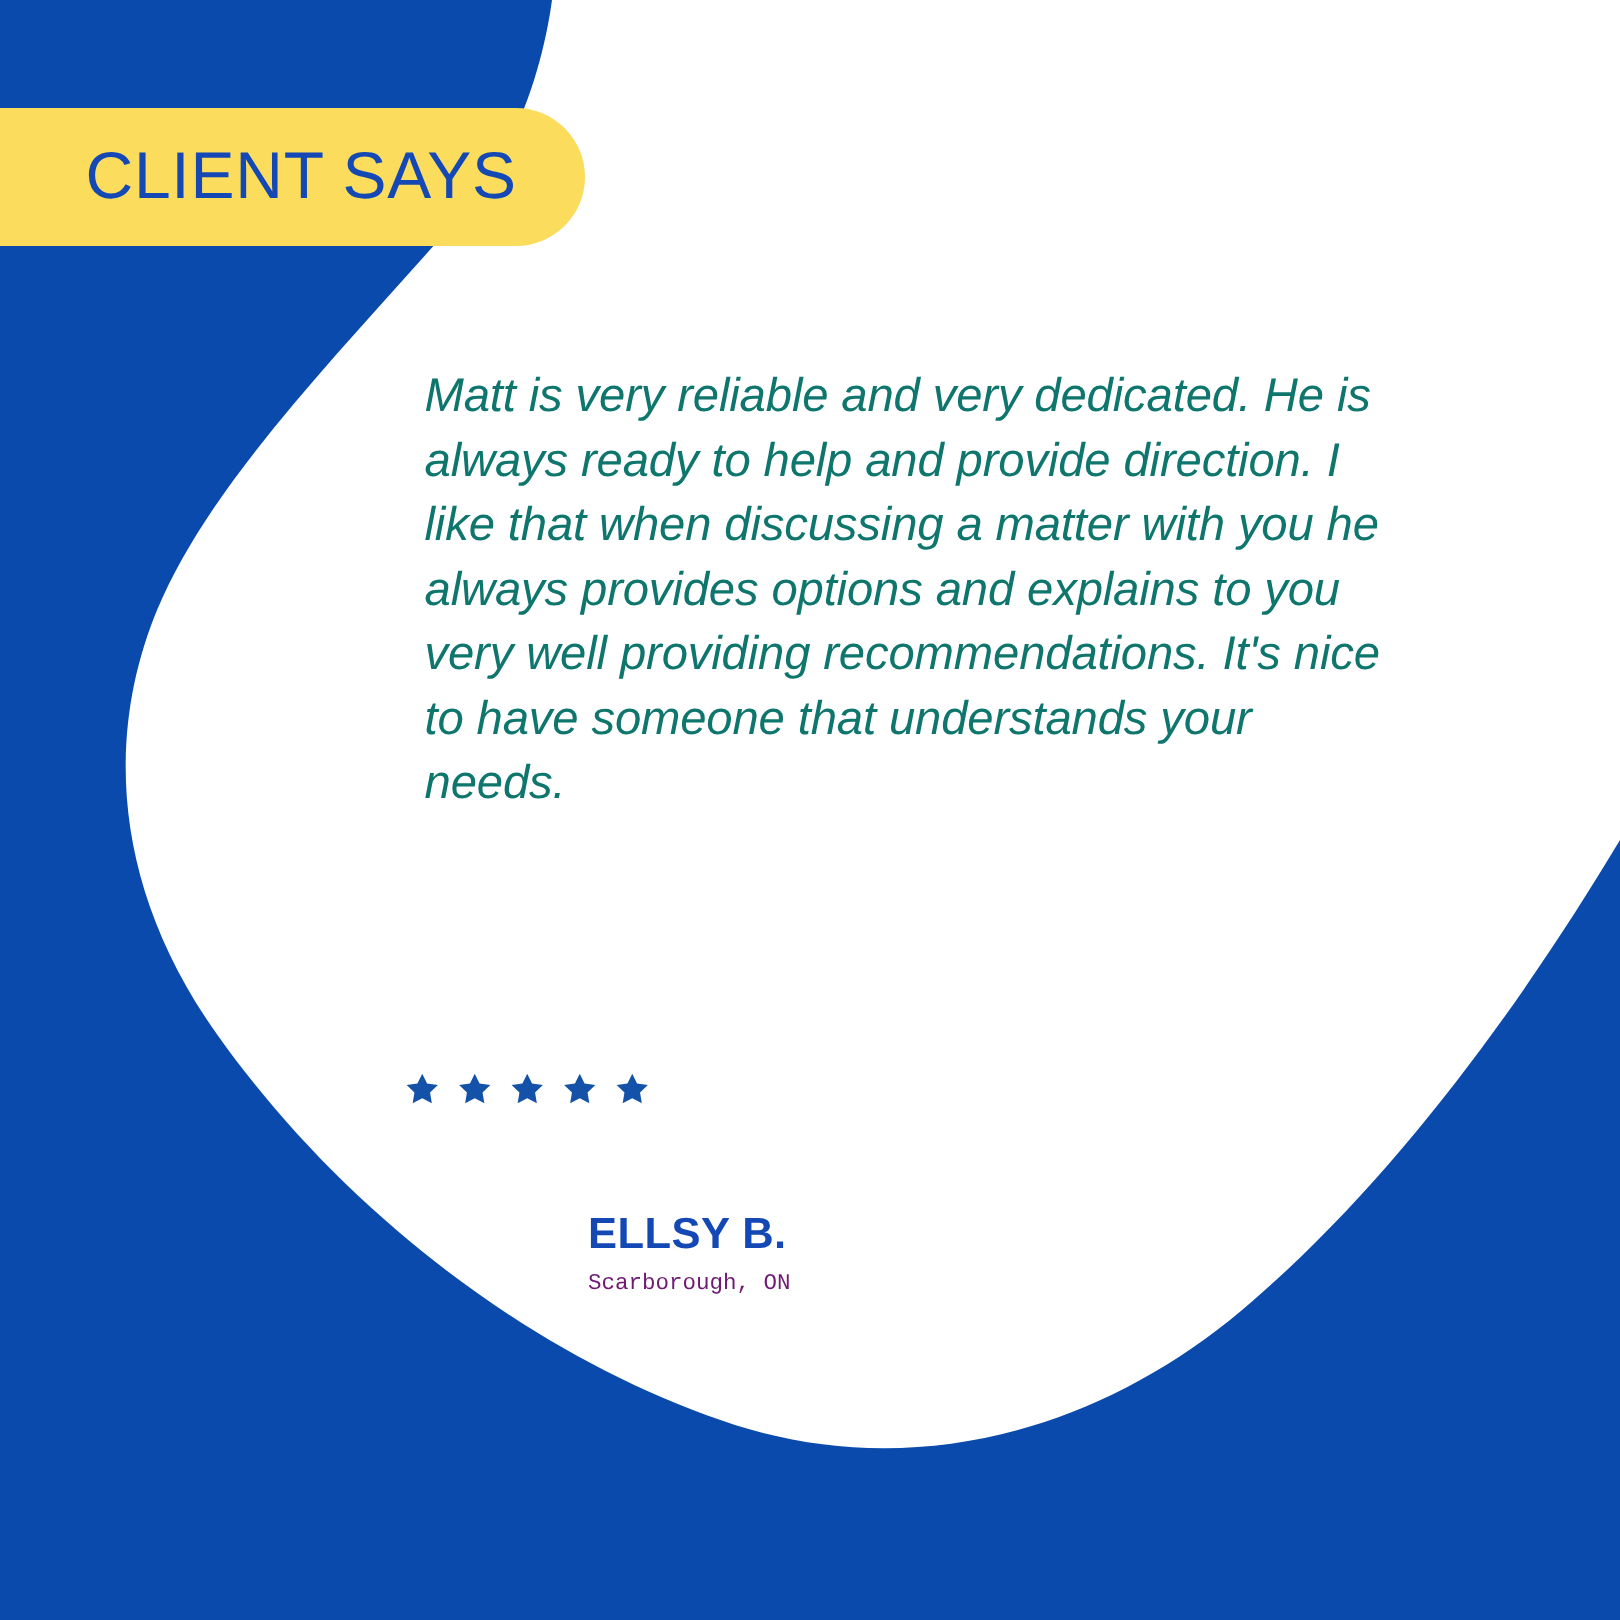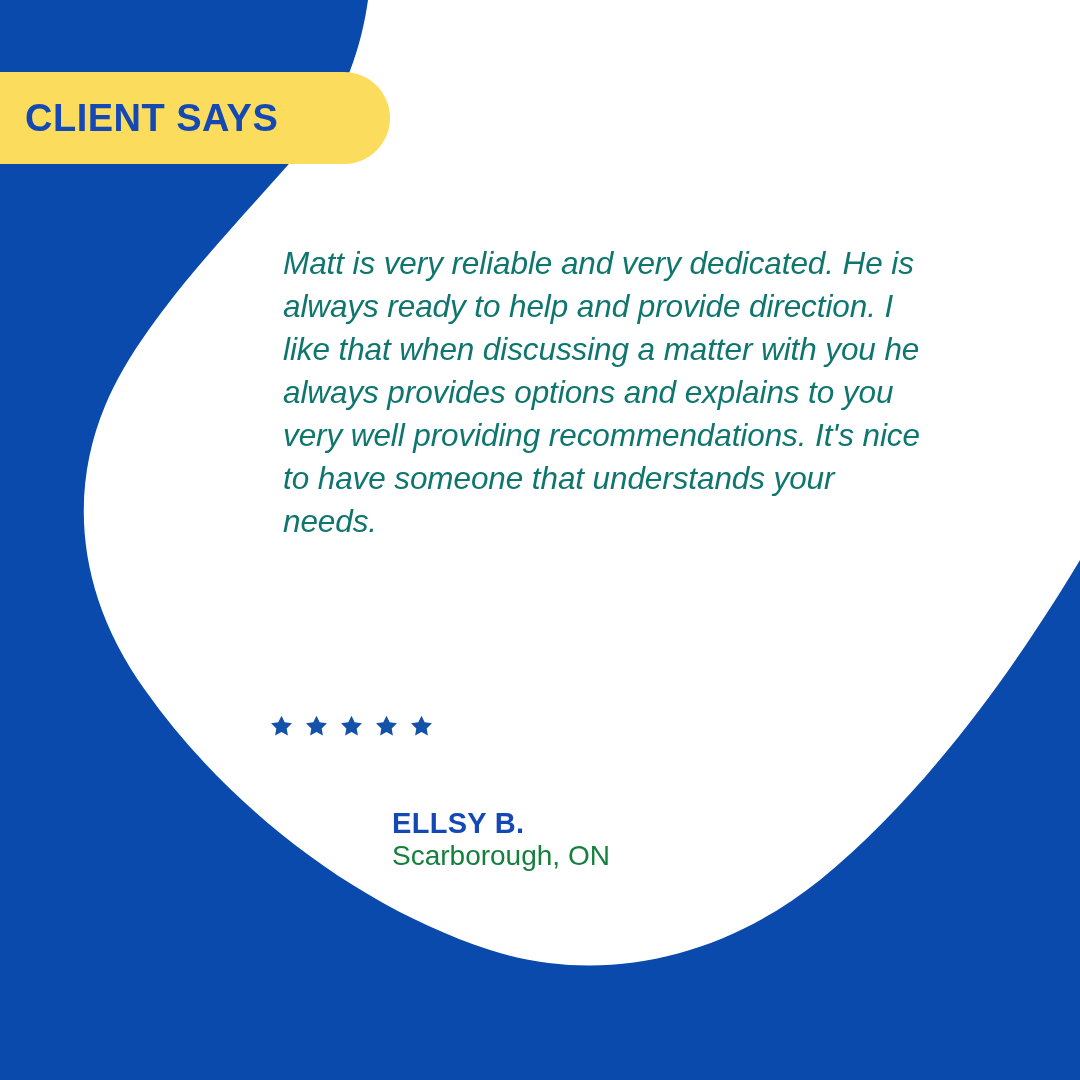--- a/index.html
+++ b/index.html
@@ -32,24 +32,24 @@
     top: 72px;
     width: 390px;
     height: 92px;
     background: #FBDC5C;
     border-top-right-radius: 46px;
     border-bottom-right-radius: 46px;
     display: flex;
     align-items: center;
   }
   #badge-label {
-    margin-left: 25px;
+    margin-left: 57px;
     color: #1449B5;
-    font-size: 38px;
-    font-weight: bold;
+    font-size: 44px;
+    font-weight: normal;
     letter-spacing: 0.5px;
     line-height: 1;
     white-space: nowrap;
   }
 
   
   #quote {
     position: absolute;
     left: 283px;
     top: 242px;
@@ -82,25 +82,26 @@
     text-align: left;
   }
   #author-name {
     color: #1449B5;
     font-size: 29px;
     font-weight: bold;
     letter-spacing: 0.3px;
     line-height: 36px;
   }
   #author-location {
-    color: #15803d;
-    font-size: 28px;
+    color: #701a75;
+    font-size: 15px;
     font-weight: 400;
     line-height: 28px;
     margin-top: 1px;
+    font-family: Liberation Mono, monospace;
   }
 </style>
 </head>
 <body>
 
 <div id="canvas">
 
   <svg id="bg-shapes" viewBox="0 0 1080 1080" preserveAspectRatio="none">
     <rect x="0" y="0" width="1080" height="1080" fill="#0A4AAD"></rect>
     <path fill="#FFFFFF" d="M 368 0

